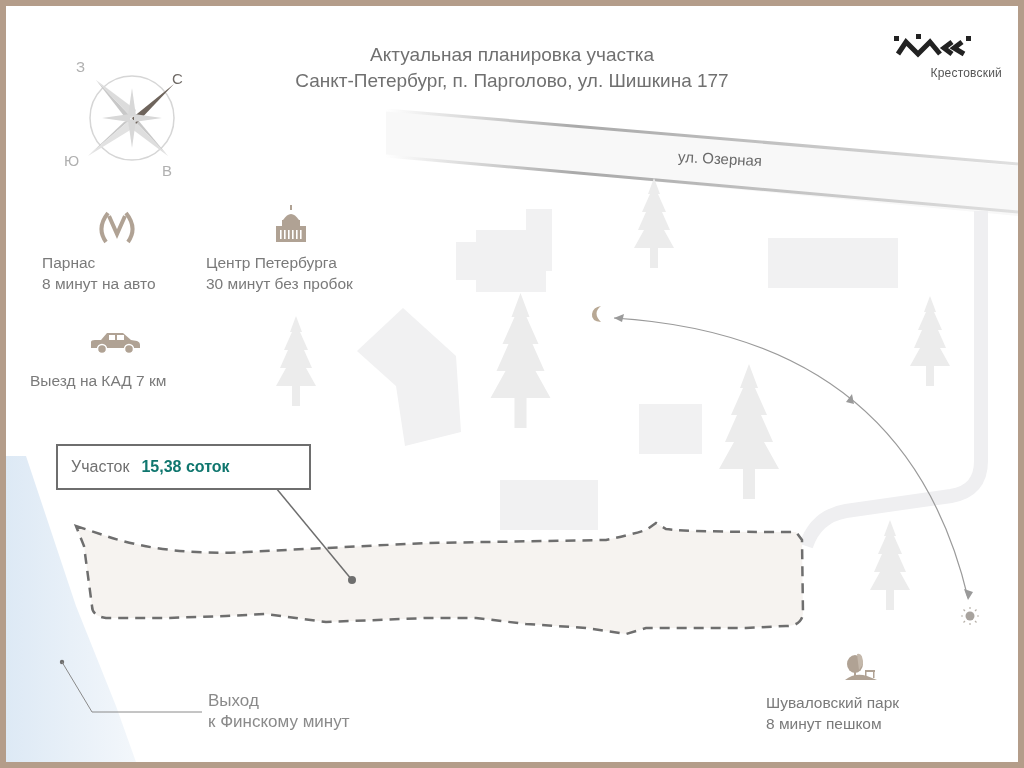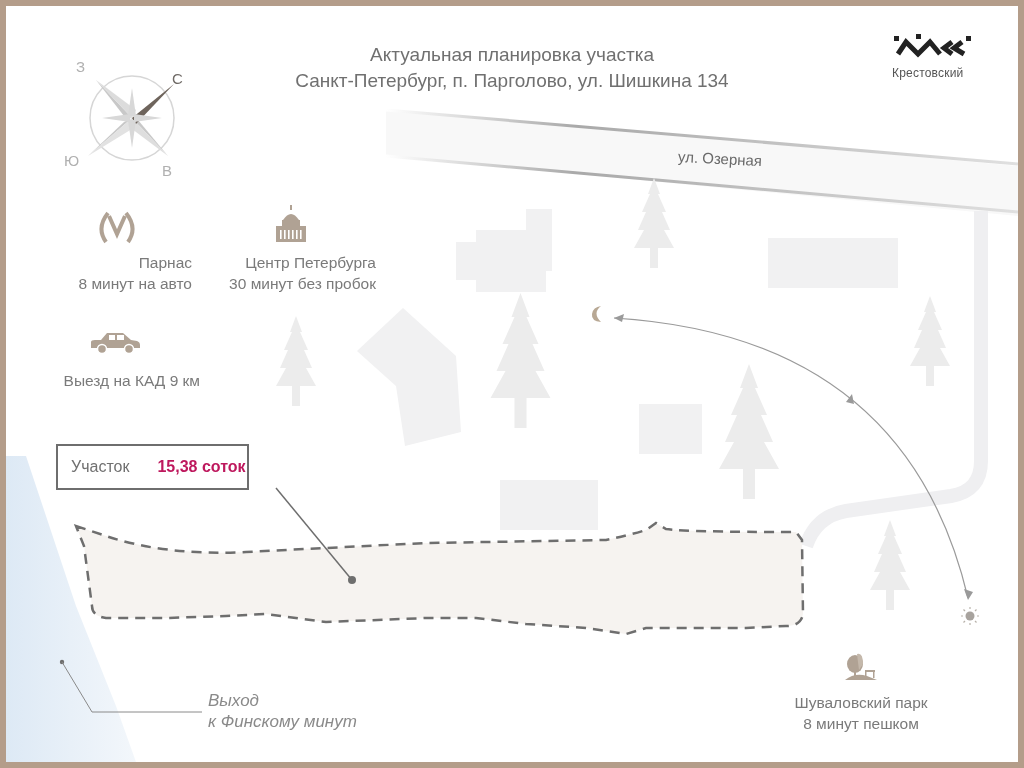--- a/index.html
+++ b/index.html
@@ -2,30 +2,30 @@
 <html><head>
 <meta charset="utf-8">
 <style>
   html,body{margin:0;padding:0;}
   body{width:1024px;height:768px;overflow:hidden;background:#b49d8a;font-family:"Liberation Sans",sans-serif;}
   .frame{position:absolute;left:6px;top:6px;width:1012px;height:756px;background:#ffffff;overflow:hidden;}
   .abs{position:absolute;}
   .title{left:0;width:1012px;top:36px;text-align:center;color:#707070;font-size:19px;line-height:26px;}
   .title div{white-space:nowrap;}
   .logo{left:886px;top:26px;width:110px;}
-  .logo-text{font-size:12px;color:#555;position:absolute;left:0;top:34px;width:100%;text-align:left;letter-spacing:0.2px;}
+  .logo-text{font-size:12px;color:#555;position:absolute;left:0;top:34px;width:100%;text-align:right;letter-spacing:0.2px;}
   .compass-label{font-size:15px;color:#b0b0b0;}
   .compass-label.north{color:#6f6a66;}
-  .info{color:#7a7a7a;font-size:15.5px;line-height:21px;text-align:right;white-space:nowrap;}
+  .info{color:#7a7a7a;font-size:15.5px;line-height:21px;text-align:left;white-space:nowrap;}
   .street-label{font-size:15px;color:#6a6a6a;transform:rotate(3deg);white-space:nowrap;}
-  .plot-box{left:50px;top:438px;width:193px;height:46px;border:2px solid #6e6e6e;background:#fff;box-sizing:border-box;display:flex;align-items:center;font-size:16px;color:#707070;}
+  .plot-box{left:50px;top:438px;width:255px;height:46px;border:2px solid #6e6e6e;background:#fff;box-sizing:border-box;display:flex;align-items:center;font-size:16px;color:#707070;}
   .plot-box .k{margin-left:13px;}
-  .plot-box .v{margin-left:28px;font-weight:bold;color:#be185d;}
-  .lake-label{font-style:italic;color:#8a8a8a;font-size:17px;line-height:21px;white-space:nowrap;}
-  .park-label{color:#7a7a7a;font-size:15.5px;line-height:21px;text-align:center;white-space:nowrap;}
+  .plot-box .v{margin-left:12px;font-weight:bold;color:#0f766e;}
+  .lake-label{color:#8a8a8a;font-size:17px;line-height:21px;white-space:nowrap;}
+  .park-label{color:#7a7a7a;font-size:15.5px;line-height:21px;text-align:left;white-space:nowrap;}
   .bldg{background:#f2f2f3;}
 </style>
 </head>
 <body>
 
 <div class="frame">
 
   <svg class="abs" style="left:0;top:0" width="1012" height="756">
     <defs>
       <linearGradient id="lakeGrad" x1="0" y1="0" x2="1" y2="0">
@@ -73,21 +73,21 @@
     <polygon points="608,312 618,308 616,316" fill="#9a9a9a"></polygon>
     <polygon points="840,396 846,388 848,398" fill="#9a9a9a"></polygon>
     <polygon points="962,594 958,583 967,586" fill="#9a9a9a"></polygon>
 
     <circle cx="56" cy="656" r="2.2" fill="#6e6e6e"></circle>
     <polyline points="56,656 86,706 196,706" stroke="#8a8a8a" stroke-width="1" fill="none"></polyline>
   </svg>
 
   <div class="abs title">
     <div>Актуальная планировка участка</div>
-    <div>Санкт-Петербург, п. Парголово, ул. Шишкина 134</div>
+    <div>Санкт-Петербург, п. Парголово, ул. Шишкина 177</div>
   </div>
 
   <div class="abs logo">
     <svg width="90" height="30">
       <polyline points="6,22 14,10 26,22 38,10 48,22" stroke="#222" stroke-width="5" fill="none" stroke-linejoin="miter"></polyline>
       <polyline points="60,10 52,16 60,22" stroke="#222" stroke-width="5" fill="none"></polyline>
       <polyline points="70,10 62,16 72,22" stroke="#222" stroke-width="5" fill="none"></polyline>
       <rect x="2" y="4" width="5" height="5" fill="#222"></rect>
       <rect x="24" y="2" width="5" height="5" fill="#222"></rect>
       <rect x="74" y="4" width="5" height="5" fill="#222"></rect>
@@ -147,21 +147,21 @@
   </div>
 
   <div class="abs info" style="left:24px;top:324px;width:170px">
     <svg width="52" height="26" style="display:block;margin:0 auto 14px">
       <path d="M2,18 L2,12 Q2,10 6,10 L12,10 L18,3 L34,3 L42,10 L48,11 Q51,12 51,15 L51,18 Z" fill="#b0a294"></path>
       <rect x="20" y="5" width="6" height="5" fill="#fff"></rect>
       <rect x="28" y="5" width="7" height="5" fill="#fff"></rect>
       <circle cx="13" cy="19" r="4.5" fill="#b0a294" stroke="#fff" stroke-width="1.5"></circle>
       <circle cx="40" cy="19" r="4.5" fill="#b0a294" stroke="#fff" stroke-width="1.5"></circle>
     </svg>
-    <div>Выезд на КАД 9 км</div>
+    <div>Выезд на КАД 7 км</div>
   </div>
 
   <div class="abs street-label" style="left:672px;top:144px">ул. Озерная</div>
 
   <div class="abs plot-box">
     <span class="k">Участок</span>
     <span class="v">15,38 соток</span>
   </div>
 
   <svg class="abs" style="left:584px;top:298px" width="16" height="20">

